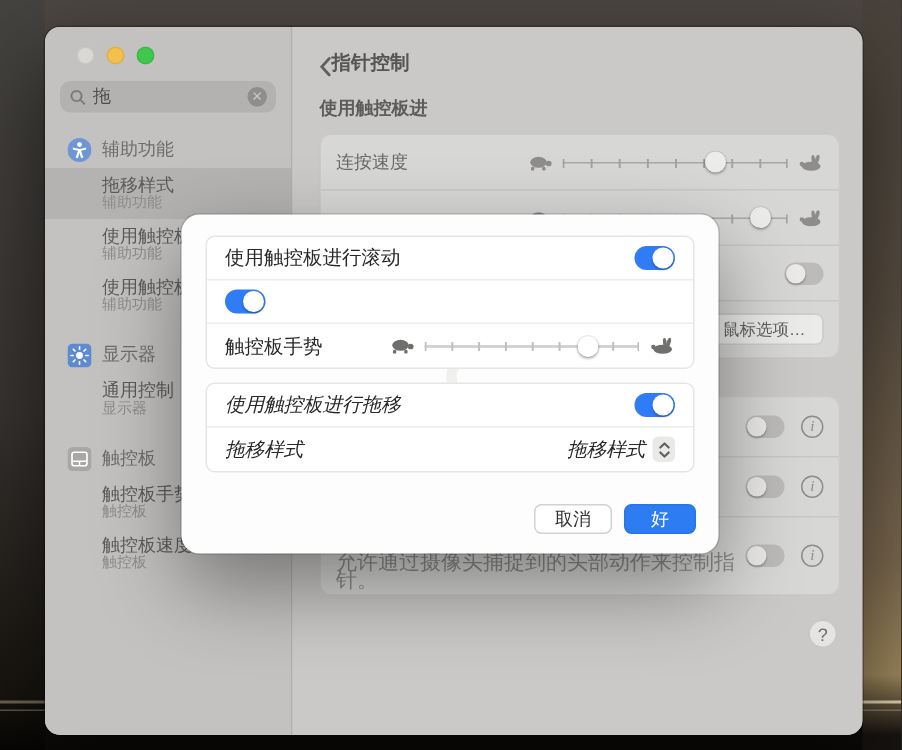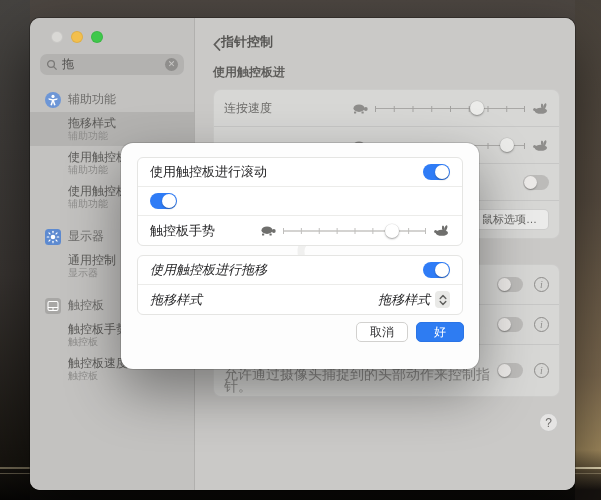--- a/index.html
+++ b/index.html
@@ -109,21 +109,21 @@
   .dialog .animal{color:#6f6f6d;}
   .dialog .track{width:143px;}
   .dialog .track::before{background:#d4d3d1;}
   .dialog .ticks{background-image:linear-gradient(90deg,#c0bfbd 0,#c0bfbd 1px,transparent 1px);}
   .dialog .ticks::after{background:#c0bfbd;}
   .dialog .knob{background:#fff;}
   .dvalue{display:flex;align-items:center;gap:5px;}
   .dvalue .val{font-size:13px;color:#28282a;}
   .stepper{width:15px;height:17px;background:#e9e9e7;border-radius:4px;display:inline-flex;
     align-items:center;justify-content:center;}
-  .dfooter{position:absolute;right:15px;bottom:27px;display:flex;gap:8px;}
+  .dfooter{position:absolute;right:15px;bottom:13px;display:flex;gap:8px;}
   .btn{min-width:48px;height:20px;border-radius:5px;font-size:12px;display:inline-flex;
     align-items:center;justify-content:center;padding:0 13px;}
   .btn.secondary{background:#ffffff;border:1px solid #d2d1cf;color:#333335;}
   .btn.primary{background:#2e7cf2;border:1px solid #2a74e6;color:#ffffff;}
   .watermark{position:absolute;left:148px;top:92px;opacity:.35;z-index:1;}
 </style>
 </head>
 <body>
 
 <div class="desktop">

